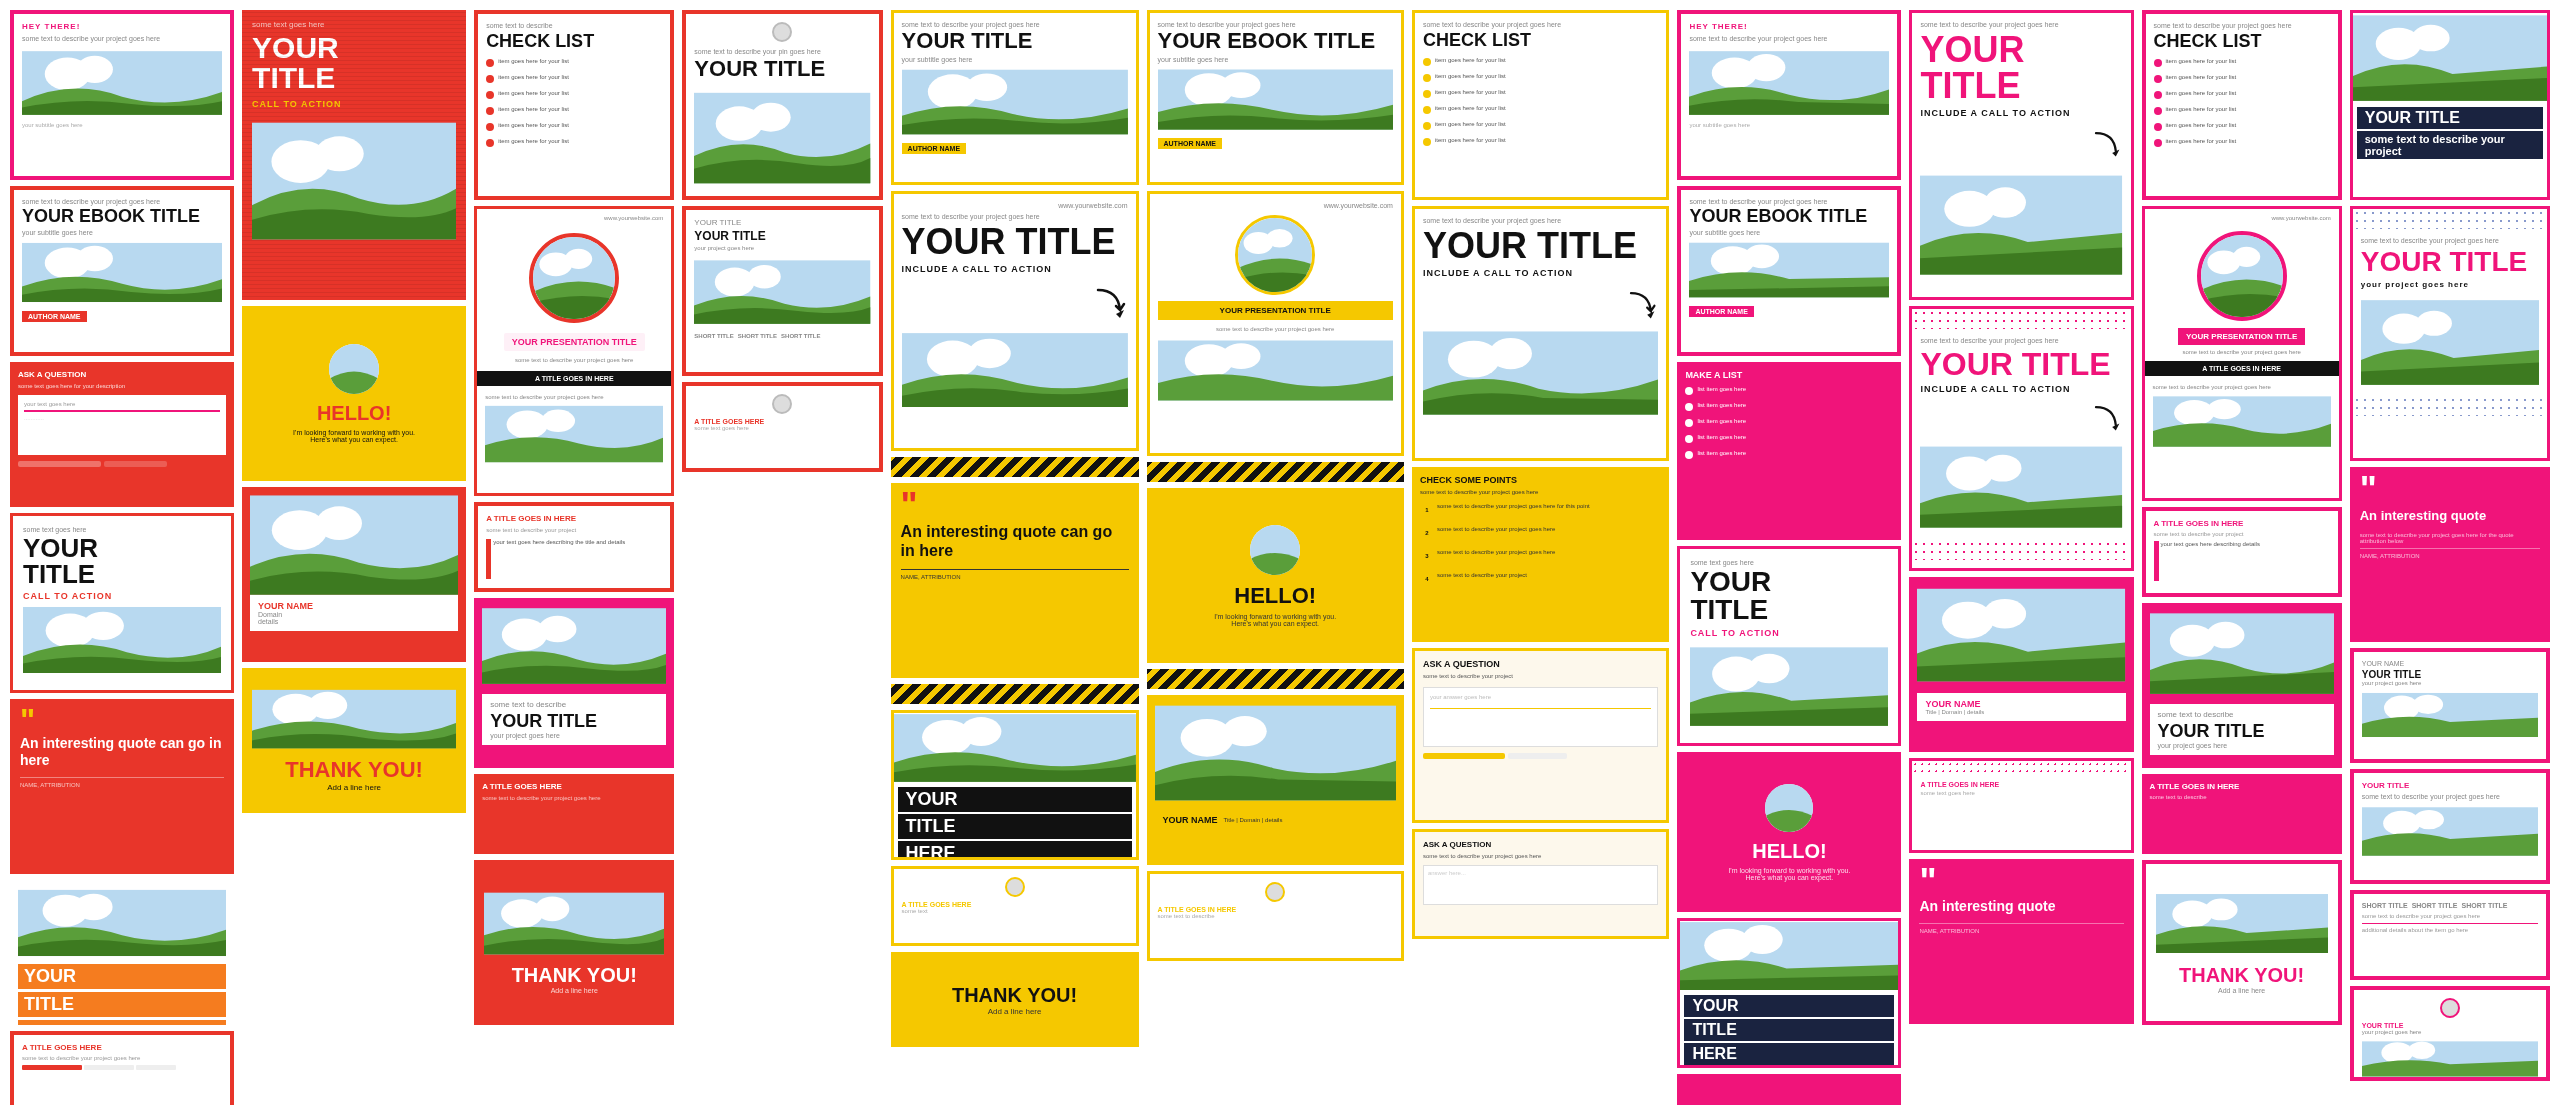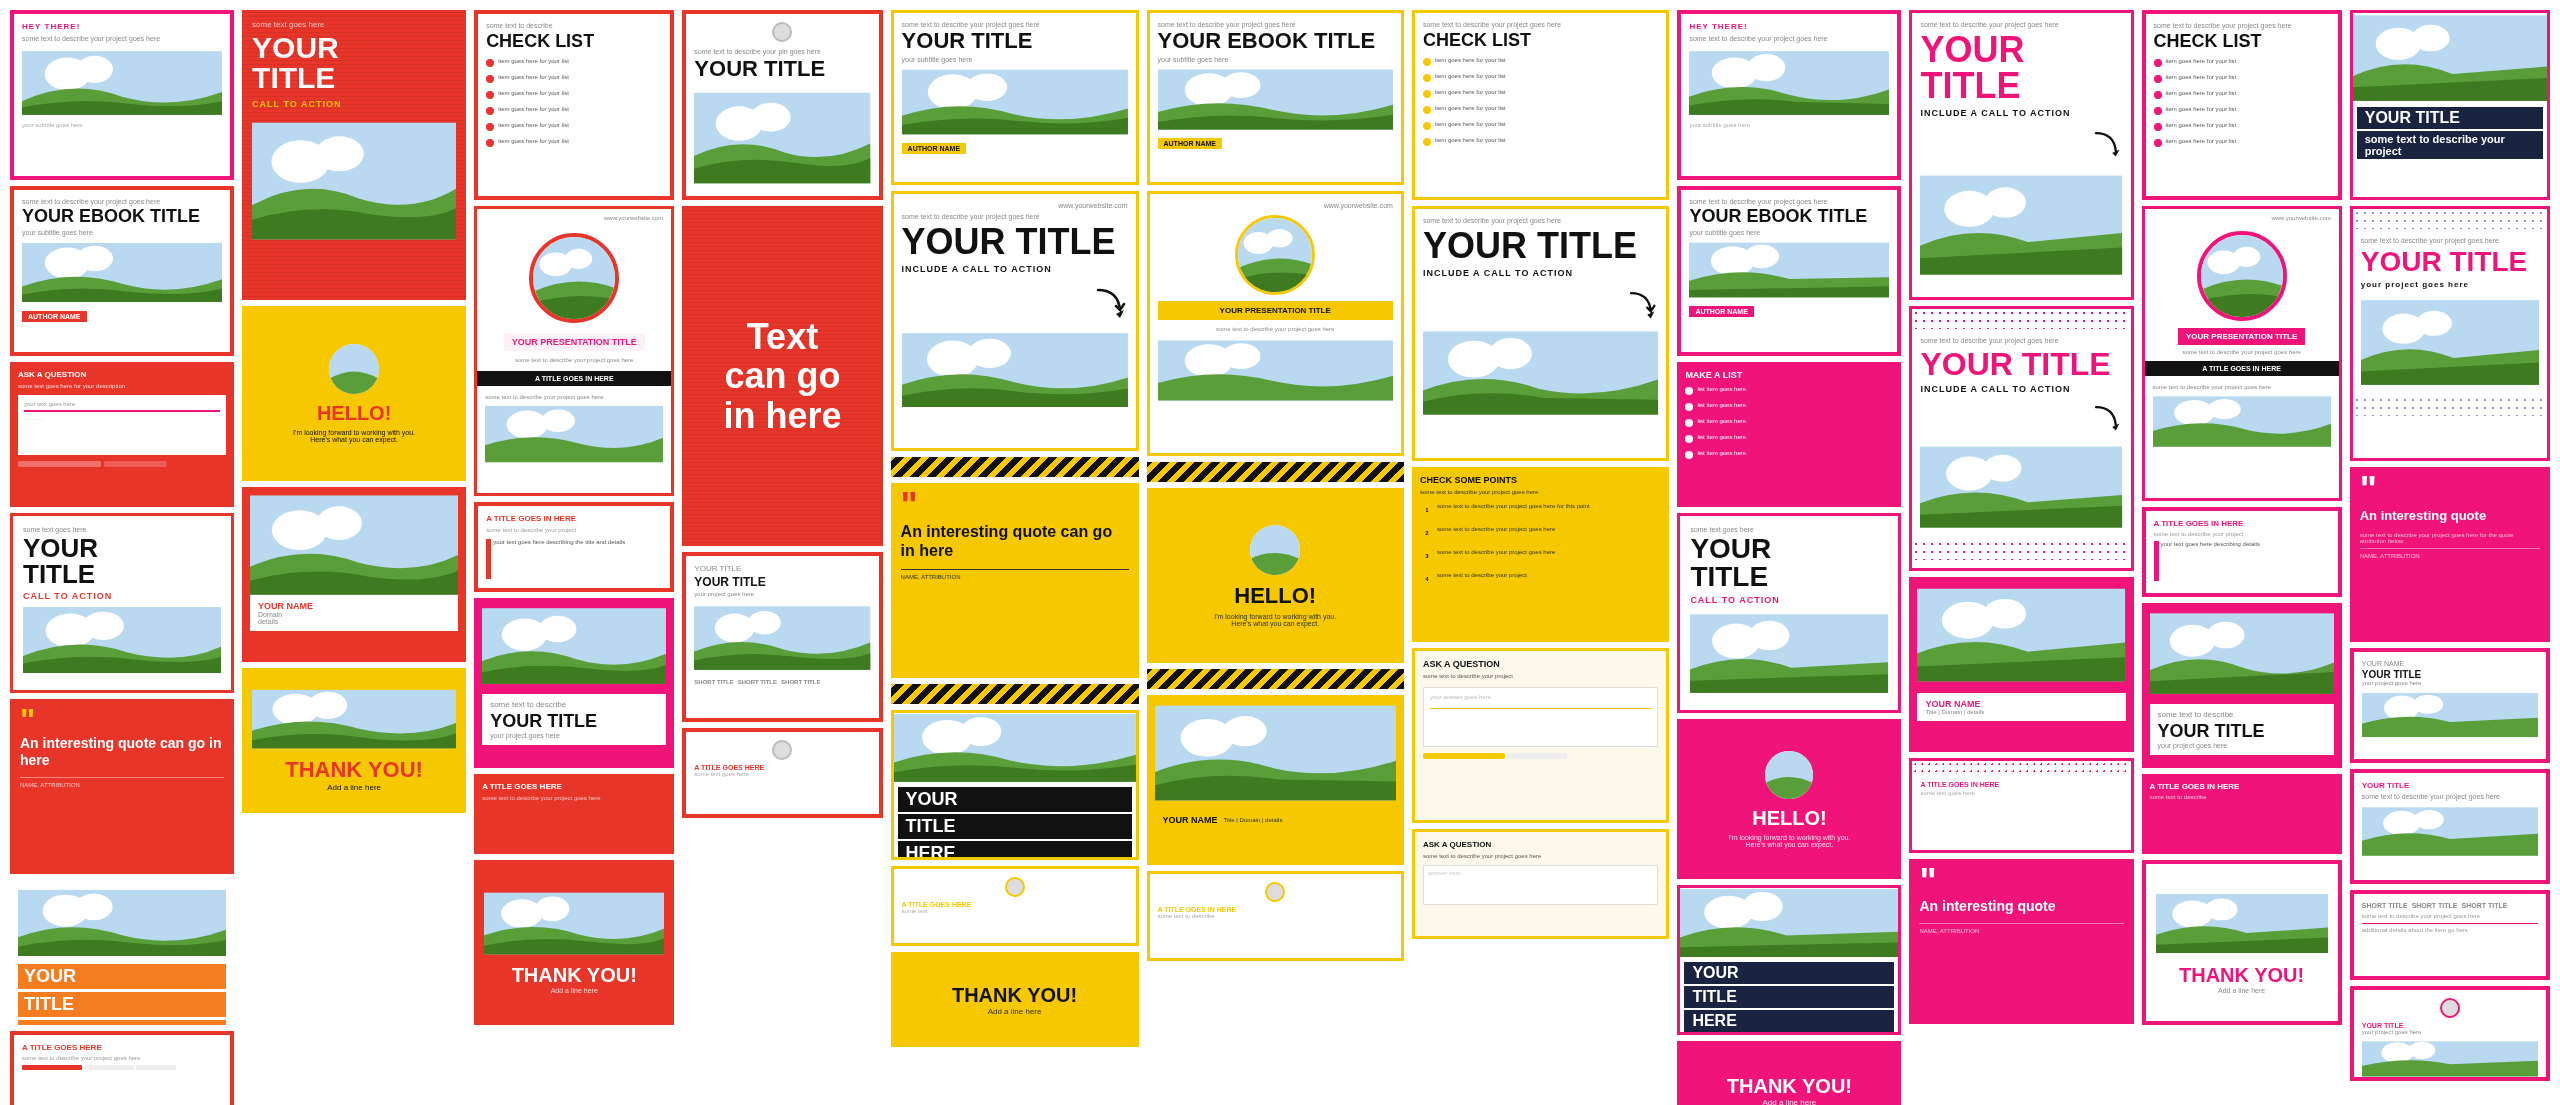--- a/index.html
+++ b/index.html
@@ -407,24 +407,20 @@
         <svg viewBox="0 0 195 100" xmlns="http://www.w3.org/2000/svg">
           <rect width="195" height="100" fill="#b8d9f0"></rect>
           <ellipse cx="50" cy="34" rx="26" ry="19" fill="white"></ellipse>
           <ellipse cx="85" cy="27" rx="22" ry="16" fill="white"></ellipse>
           <path d="M0 70 Q50 46 100 66 Q148 80 195 56 L195 100 L0 100 Z" fill="#5a9e3a"></path>
           <path d="M0 84 Q55 68 115 78 Q170 86 195 72 L195 100 L0 100 Z" fill="#3d7a20"></path>
         </svg>
       </div>
     </div>
 
-    <div class="card bg-red" style="height:340px; padding:10px; display:flex; flex-direction:column; justify-content:center; position:relative; overflow:hidden;">
-      <div style="position:absolute; inset:0; background-image: repeating-linear-gradient(0deg, transparent, transparent 3px, rgba(0,0,0,0.08) 3px, rgba(0,0,0,0.08) 4px); pointer-events:none;"></div>
-      <div style="font-size:36px; font-weight:900; color:white; line-height:1.1; text-align:center; z-index:1; position:relative;">Text<br>can go<br>in here</div>
-    </div>
 
     <div class="card bg-white border-red" style="height:170px; padding:8px;">
       <div style="font-size:8px; color:#888; margin-bottom:2px;">YOUR TITLE</div>
       <div style="font-size:12px; font-weight:900; color:#111; text-transform:uppercase; margin-bottom:2px;">YOUR TITLE</div>
       <div style="font-size:6px; color:#888; margin-bottom:6px;">your project goes here</div>
       <div class="landscape" style="height:70px;">
         <svg viewBox="0 0 195 70" xmlns="http://www.w3.org/2000/svg">
           <rect width="195" height="70" fill="#b8d9f0"></rect>
           <ellipse cx="45" cy="24" rx="22" ry="16" fill="white"></ellipse>
           <ellipse cx="78" cy="18" rx="18" ry="13" fill="white"></ellipse>
@@ -738,21 +734,21 @@
           <rect width="220" height="60" fill="#b8d9f0"></rect>
           <ellipse cx="48" cy="20" rx="24" ry="16" fill="white"></ellipse>
           <ellipse cx="80" cy="15" rx="19" ry="13" fill="white"></ellipse>
           <path d="M0 42 Q55 24 110 40 L220 38 L220 60 L0 60 Z" fill="#5a9e3a"></path>
           <path d="M0 52 L220 48 L220 60 L0 60 Z" fill="#3d7a20"></path>
         </svg>
       </div>
       <div style="background:#f0147a; color:white; font-size:7px; font-weight:900; padding:2px 6px; display:inline-block; margin-top:4px;">AUTHOR NAME</div>
     </div>
 
-    <div class="card bg-pink" style="height:145px; padding:8px;">
+    <div class="card bg-pink" style="height:178px; padding:8px;">
       <div style="font-size:9px; font-weight:900; color:white; margin-bottom:6px;">MAKE A LIST</div>
       <div style="display:flex; flex-direction:column; gap:4px;">
         <div class="checklist-item">
             <div class="check" style="background:white;"></div>
             <div style="font-size:6px; color:white;">list item goes here</div>
           </div>
         <div class="checklist-item">
             <div class="check" style="background:white;"></div>
             <div style="font-size:6px; color:white;">list item goes here</div>
           </div>

